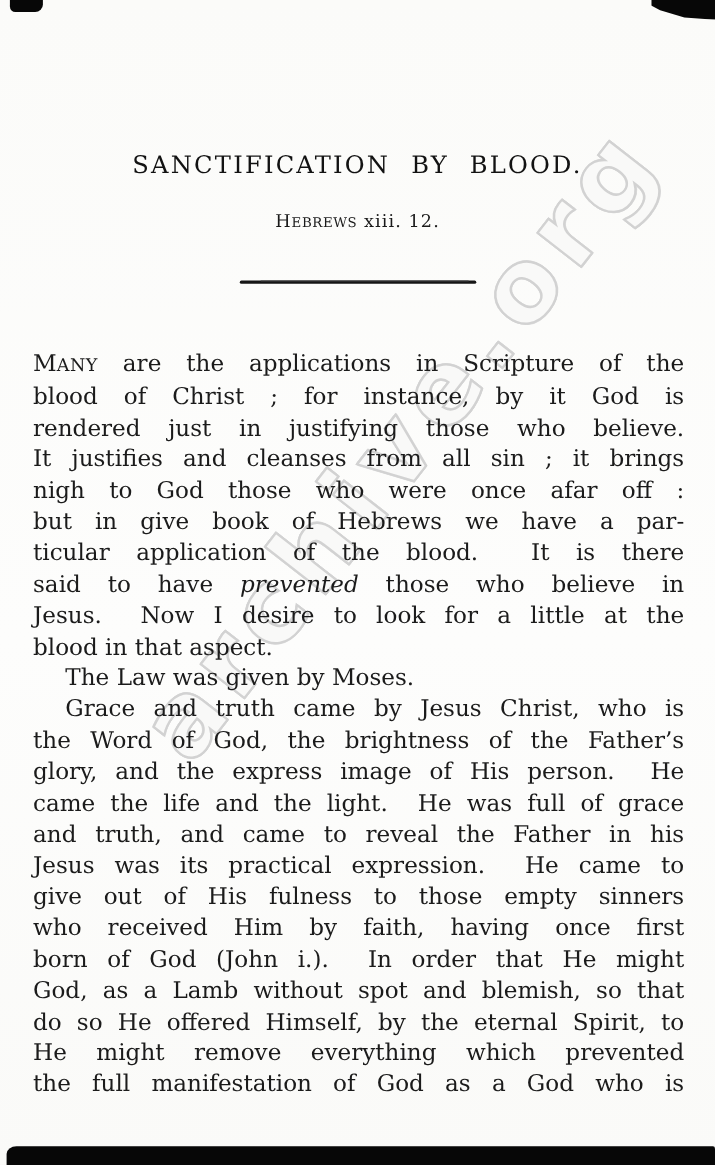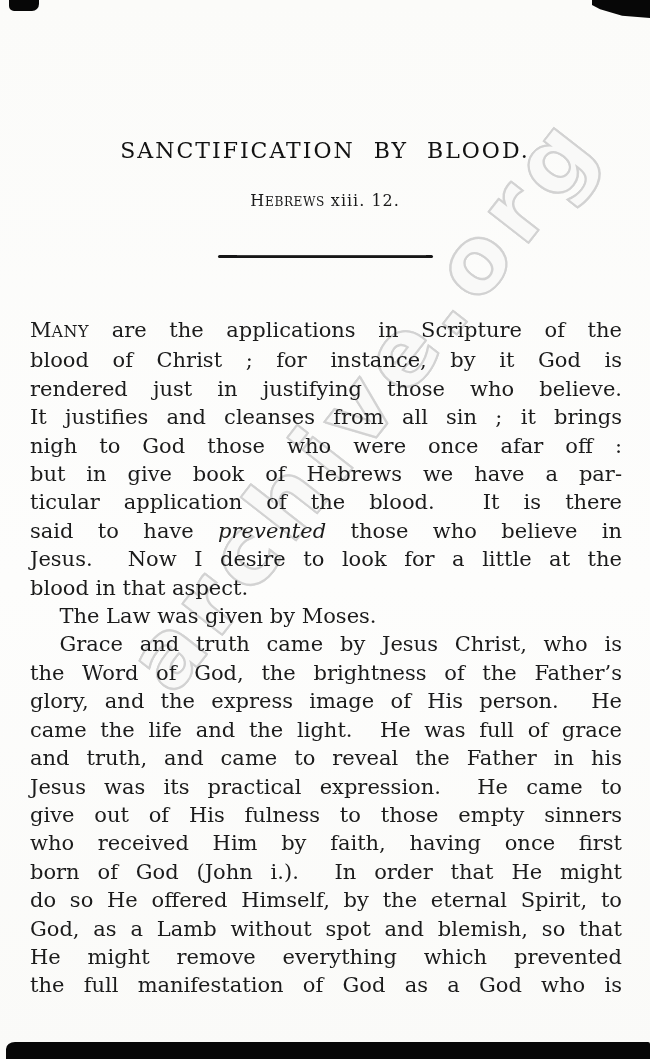--- a/index.html
+++ b/index.html
@@ -148,18 +148,18 @@
       <div class="line ind">The Law was given by Moses.</div>
       <div class="line just ind">Grace and truth came by Jesus Christ, who is</div>
       <div class="line just">the Word of God, the brightness of the Father’s</div>
       <div class="line just">glory, and the express image of His person.&nbsp; He</div>
       <div class="line just">came the life and the light.&nbsp; He was full of grace</div>
       <div class="line just">and truth, and came to reveal the Father in his</div>
       <div class="line just">Jesus was its practical expression.&nbsp; He came to</div>
       <div class="line just">give out of His fulness to those empty sinners</div>
       <div class="line just">who received Him by faith, having once first</div>
       <div class="line just">born of God (John i.).&nbsp; In order that He might</div>
+      <div class="line just">God, as a Lamb without spot and blemish, so that</div>
       <div class="line just">do so He offered Himself, by the eternal Spirit, to</div>
-      <div class="line just">God, as a Lamb without spot and blemish, so that</div>
       <div class="line just">He might remove everything which prevented</div>
       <div class="line just">the full manifestation of God as a God who is</div>
     </div>
 </div>
 
 </body></html>

